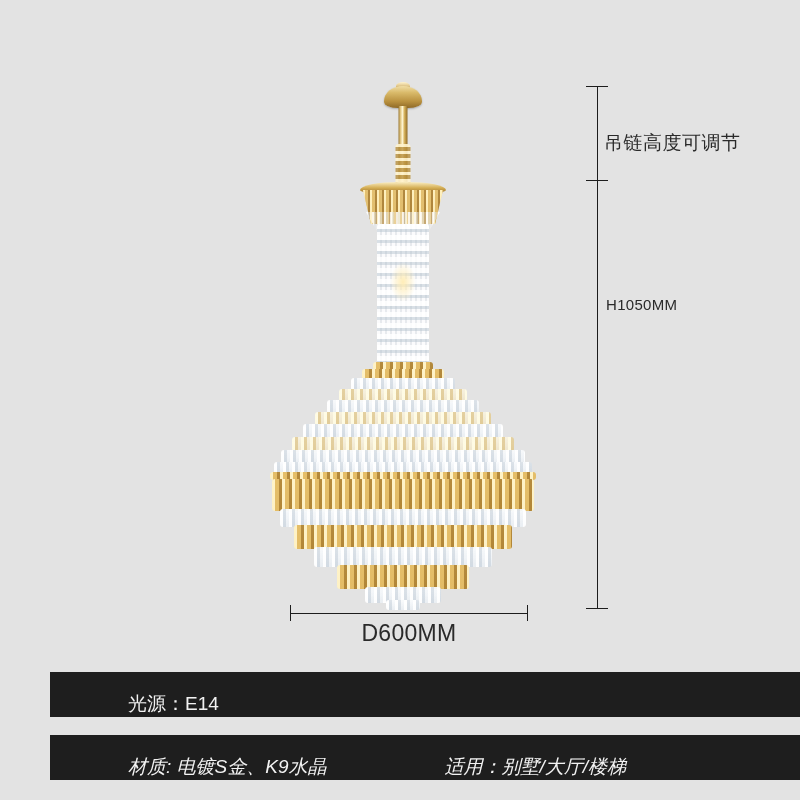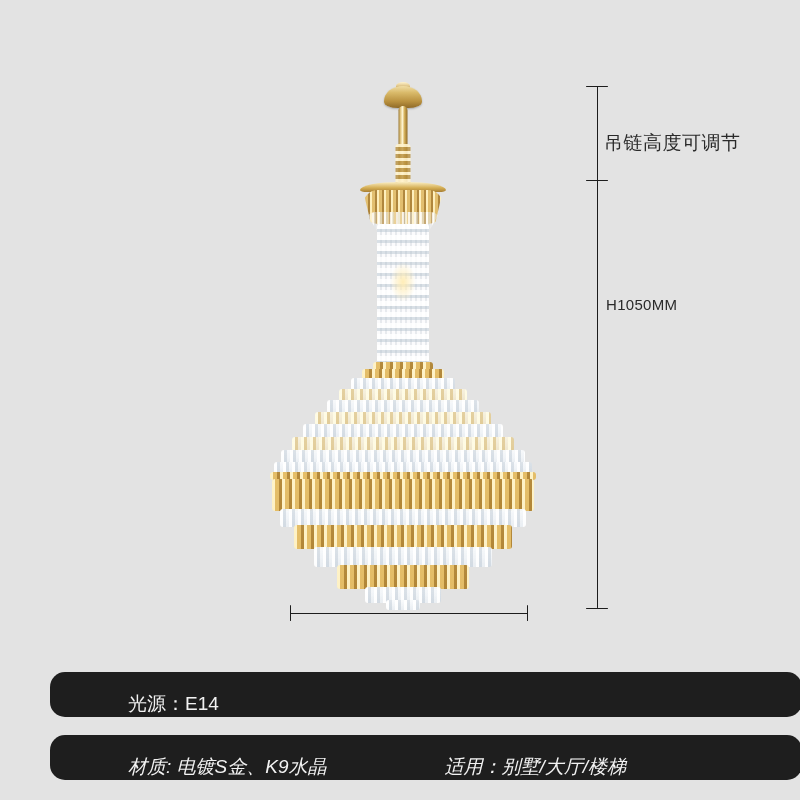--- a/index.html
+++ b/index.html
@@ -1,15 +1,15 @@
 <!DOCTYPE html>
 <html><head>
 <meta charset="utf-8">
 <style>
-  * { margin:0; padding:0; box-sizing:border-box;border-radius:15px; }
+  * { margin:0; padding:0; box-sizing:border-box; }
   html,body{ width:800px; height:800px; }
   body{
     background:#e3e3e3;
     font-family:"Liberation Sans","DejaVu Sans",sans-serif;
     position:relative;
     overflow:hidden;
   }
   #stage{ position:absolute; inset:0; width:800px; height:800px; }
 
   
@@ -227,20 +227,21 @@
   <div class="dim-v-line" style="left:597px; top:86px;  height:522px;"></div>
 
   <div class="dim-label" id="label-chain">吊链高度可调节</div>
 
   <div class="dim-label" id="label-height">H1050MM</div>
 
   <div class="dim-tick-v" style="left:290px; top:605px; height:16px;"></div>
   <div class="dim-tick-v" style="left:527px; top:605px; height:16px;"></div>
   <div class="dim-h-line" style="left:290px; top:613px; width:238px;"></div>
 
+  <div class="dim-label" id="label-diameter">D600MM</div>
 
   <div class="spec-bar" id="spec-bar-1">
     <div class="spec-cell spec-left">
       <span>光源：</span><span>E14</span>
     </div>
   </div>
 
   <div class="spec-bar" id="spec-bar-2">
     <div class="spec-cell spec-left">
       <span>材质: </span><span>电镀S金、K9水晶</span>

